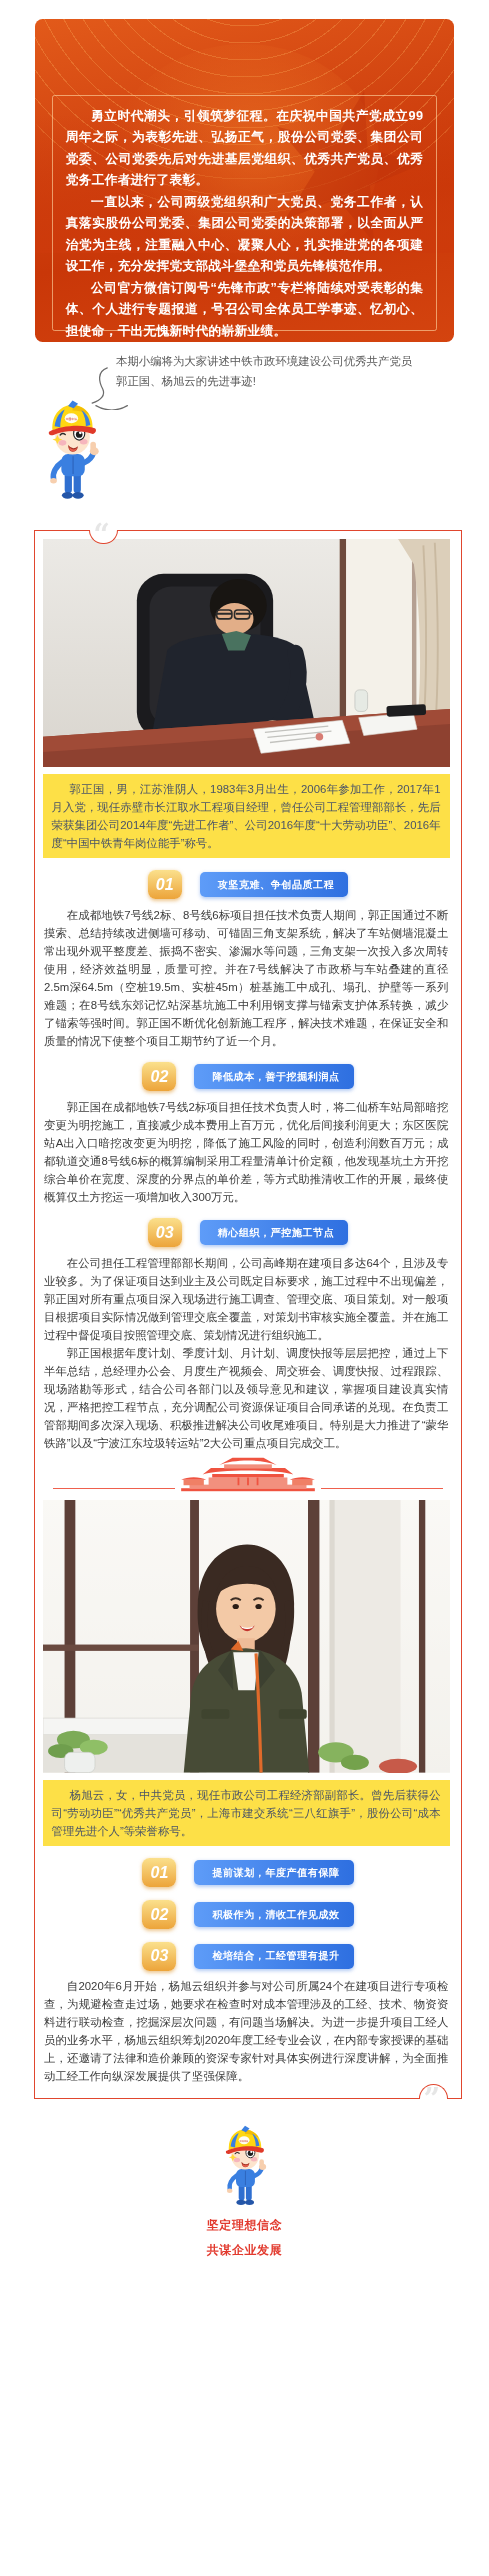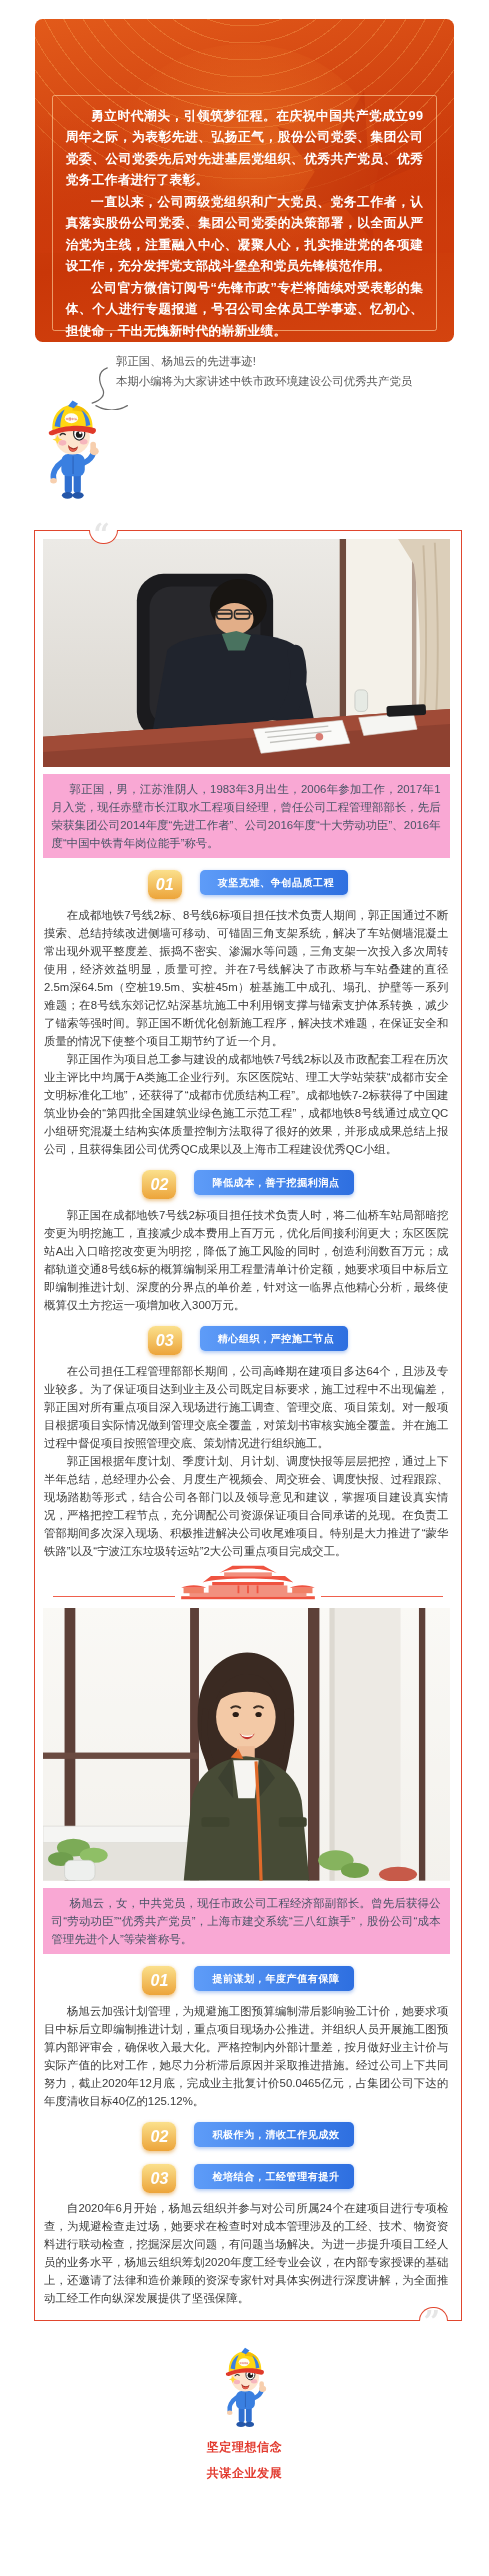--- a/index.html
+++ b/index.html
@@ -40,24 +40,24 @@
   .notch span{position:absolute;font-family:"DejaVu Serif","Liberation Serif",serif;font-weight:bold;
              color:#e6e6e6;font-size:29px;line-height:1;}
   .notch-open{top:-1.3px;left:54px;border:1.3px solid #e0462e;border-top:none;border-radius:0 0 16.5px 16.5px;}
   .notch-open span{top:-9px;left:3.2px;}
   .notch-close{bottom:-1.3px;right:12.7px;border:1.3px solid #e0462e;border-bottom:none;border-radius:16.5px 16.5px 0 0;}
   .notch-close span{top:0px;left:3.2px;}
 
   .photo{margin:7.6px 11.4px 0 7.6px;line-height:0;}
   .photo svg{display:block;width:100%;height:auto;}
 
-  .bio{margin:7.6px 11.4px 0 7.6px;background:#f9a8d4;padding:5.7px 9px;}
+  .bio{margin:7.6px 11.4px 0 7.6px;background:#fde047;padding:5.7px 9px;}
   .bio p{margin:0;color:#4a5467;font-size:11.4px;line-height:18px;text-align:justify;text-indent:18px;}
 
-  .sec-head{display:flex;justify-content:center;margin:12.7px auto 6.3px;height:29px;gap:28px;}
+  .sec-head{display:flex;justify-content:center;align-items:center;margin:12.7px auto 6.3px;height:29px;gap:28px;}
   .sec-num{z-index:2;display:flex;align-items:center;justify-content:center;width:34px;height:29px;
            background:linear-gradient(180deg,#fbe08c,#eca43a);border-radius:7.6px;color:#fff;
            font-style:italic;font-weight:bold;font-size:16px;box-shadow:0 1.9px 3.8px rgba(222,148,40,.5);}
   .sec-label{display:flex;align-items:center;height:25px;margin-left:-10px;padding:0 14px 0 18px;
            background:linear-gradient(90deg,#5e9cf8,#2e6fe0);border-radius:5px;color:#fff;
            font-weight:bold;font-size:10px;letter-spacing:0.6px;box-shadow:0 1.9px 3.8px rgba(46,111,224,.35);}
 
   .para{margin:5px 12.7px 0 9px;color:#3b3b3b;font-size:11.4px;line-height:18px;
         text-align:justify;text-indent:2em;}
   .para + .para{margin-top:0;}
@@ -85,22 +85,22 @@
       <p>一直以来，公司两级党组织和广大党员、党务工作者，认真落实股份公司党委、集团公司党委的决策部署，以全面从严治党为主线，注重融入中心、凝聚人心，扎实推进党的各项建设工作，充分发挥党支部战斗堡垒和党员先锋模范作用。</p>
       <p>公司官方微信订阅号“先锋市政”专栏将陆续对受表彰的集体、个人进行专题报道，号召公司全体员工学事迹、忆初心、担使命，干出无愧新时代的崭新业绩。</p>
     </div>
   </div>
 
   <div class="intro">
     <svg class="squiggle" width="41" height="44" viewBox="0 0 64 70">
       <path d="M30,3 C13,9 17,26 23,37 C27,46 21,54 6,59" fill="none" stroke="#6b6b6b" stroke-width="2" stroke-linecap="round"></path>
       <path d="M12,63 C30,73 48,71 62,63" fill="none" stroke="#6b6b6b" stroke-width="2" stroke-linecap="round"></path>
     </svg>
+    <p>本期小编将为大家讲述中铁市政环境建设公司优秀共产党员</p>
     <p>郭正国、杨旭云的先进事迹!</p>
-    <p>本期小编将为大家讲述中铁市政环境建设公司优秀共产党员</p>
   </div>
 
   <div class="mascot mascot-top">
     <svg width="67" height="106" viewBox="0 0 120 190">
 
       <rect x="46" y="138" width="13" height="36" rx="6" fill="#2f6fd0"></rect>
       <rect x="62" y="138" width="13" height="36" rx="6" fill="#2f6fd0"></rect>
       <ellipse cx="51" cy="178" rx="10" ry="6" fill="#2456a8"></ellipse>
       <ellipse cx="70" cy="178" rx="10" ry="6" fill="#2456a8"></ellipse>
 
@@ -186,27 +186,26 @@
 
     <div class="bio">
       <p>郭正国，男，江苏淮阴人，1983年3月出生，2006年参加工作，2017年1月入党，现任赤壁市长江取水工程项目经理，曾任公司工程管理部部长，先后荣获集团公司2014年度“先进工作者”、公司2016年度“十大劳动功臣”、2016年度“中国中铁青年岗位能手”称号。</p>
     </div>
 
     <div class="sec-head">
       <span class="sec-num">01</span>
       <span class="sec-label">攻坚克难、争创品质工程</span>
     </div>
     <p class="para">在成都地铁7号线2标、8号线6标项目担任技术负责人期间，郭正国通过不断摸索、总结持续改进侧墙可移动、可锚固三角支架系统，解决了车站侧墙混凝土常出现外观平整度差、振捣不密实、渗漏水等问题，三角支架一次投入多次周转使用，经济效益明显，质量可控。并在7号线解决了市政桥与车站叠建的直径2.5m深64.5m（空桩19.5m、实桩45m）桩基施工中成孔、塌孔、护壁等一系列难题；在8号线东郊记忆站深基坑施工中利用钢支撑与锚索支护体系转换，减少了锚索等强时间。郭正国不断优化创新施工程序，解决技术难题，在保证安全和质量的情况下使整个项目工期节约了近一个月。</p>
-    <p class="para">郭正国作为项目总工参与建设的成都地铁7号线2标以及市政配套工程在历次业主评比中均属于A类施工企业行列。东区医院站、理工大学站荣获“成都市安全文明标准化工地”，还获得了“成都市优质结构工程”。成都地铁7-2标获得了中国建筑业协会的“第四批全国建筑业绿色施工示范工程”，成都地铁8号线通过成立QC小组研究混凝土结构实体质量控制方法取得了很好的效果，并形成成果总结上报公司，且获得集团公司优秀QC成果以及上海市工程建设优秀QC小组。</p>
 
     <div class="sec-head">
       <span class="sec-num">02</span>
       <span class="sec-label">降低成本，善于挖掘利润点</span>
     </div>
-    <p class="para">郭正国在成都地铁7号线2标项目担任技术负责人时，将二仙桥车站局部暗挖变更为明挖施工，直接减少成本费用上百万元，优化后间接利润更大；东区医院站A出入口暗挖改变更为明挖，降低了施工风险的同时，创造利润数百万元；成都轨道交通8号线6标的概算编制采用工程量清单计价定额，她要求项目中标后立即编制推进计划、深度的分界点的单价差，针对这一临界点他精心分析，最终使概算仅土方挖运一项增加收入300万元。</p>
+    <p class="para">郭正国在成都地铁7号线2标项目担任技术负责人时，将二仙桥车站局部暗挖变更为明挖施工，直接减少成本费用上百万元，优化后间接利润更大；东区医院站A出入口暗挖改变更为明挖，降低了施工风险的同时，创造利润数百万元；成都轨道交通8号线6标的概算编制采用工程量清单计价定额，他发现基坑土方开挖综合单价在宽度、深度的分界点的单价差，等方式助推清收工作的开展，最终使概算仅土方挖运一项增加收入300万元。</p>
 
     <div class="sec-head">
       <span class="sec-num">03</span>
       <span class="sec-label">精心组织，严控施工节点</span>
     </div>
     <p class="para">在公司担任工程管理部部长期间，公司高峰期在建项目多达64个，且涉及专业较多。为了保证项目达到业主及公司既定目标要求，施工过程中不出现偏差，郭正国对所有重点项目深入现场进行施工调查、管理交底、项目策划。对一般项目根据项目实际情况做到管理交底全覆盖，对策划书审核实施全覆盖。并在施工过程中督促项目按照管理交底、策划情况进行组织施工。</p>
     <p class="para">郭正国根据年度计划、季度计划、月计划、调度快报等层层把控，通过上下半年总结，总经理办公会、月度生产视频会、周交班会、调度快报、过程跟踪、现场踏勘等形式，结合公司各部门以及领导意见和建议，掌握项目建设真实情况，严格把控工程节点，充分调配公司资源保证项目合同承诺的兑现。在负责工管部期间多次深入现场、积极推进解决公司收尾难项目。特别是大力推进了“蒙华铁路”以及“宁波江东垃圾转运站”2大公司重点项目完成交工。</p>
 
     <div class="divider">
       <svg width="146" height="37" viewBox="0 0 240 62">
@@ -286,21 +285,20 @@
     </div>
 
     <div class="bio">
       <p>杨旭云，女，中共党员，现任市政公司工程经济部副部长。曾先后获得公司“劳动功臣”“优秀共产党员”，上海市建交系统“三八红旗手”，股份公司“成本管理先进个人”等荣誉称号。</p>
     </div>
 
     <div class="sec-head">
       <span class="sec-num">01</span>
       <span class="sec-label">提前谋划，年度产值有保障</span>
     </div>
-    <p class="para">杨旭云加强计划管理，为规避施工图预算编制滞后影响验工计价，她要求项目中标后立即编制推进计划，重点项目现场办公推进。并组织人员开展施工图预算内部评审会，确保收入最大化。严格控制内外部计量差，按月做好业主计价与实际产值的比对工作，她尽力分析滞后原因并采取推进措施。经过公司上下共同努力，截止2020年12月底，完成业主批复计价50.0465亿元，占集团公司下达的年度清收目标40亿的125.12%。</p>
 
     <div class="sec-head">
       <span class="sec-num">02</span>
       <span class="sec-label">积极作为，清收工作见成效</span>
     </div>
 
     <div class="sec-head">
       <span class="sec-num">03</span>
       <span class="sec-label">检培结合，工经管理有提升</span>
     </div>

